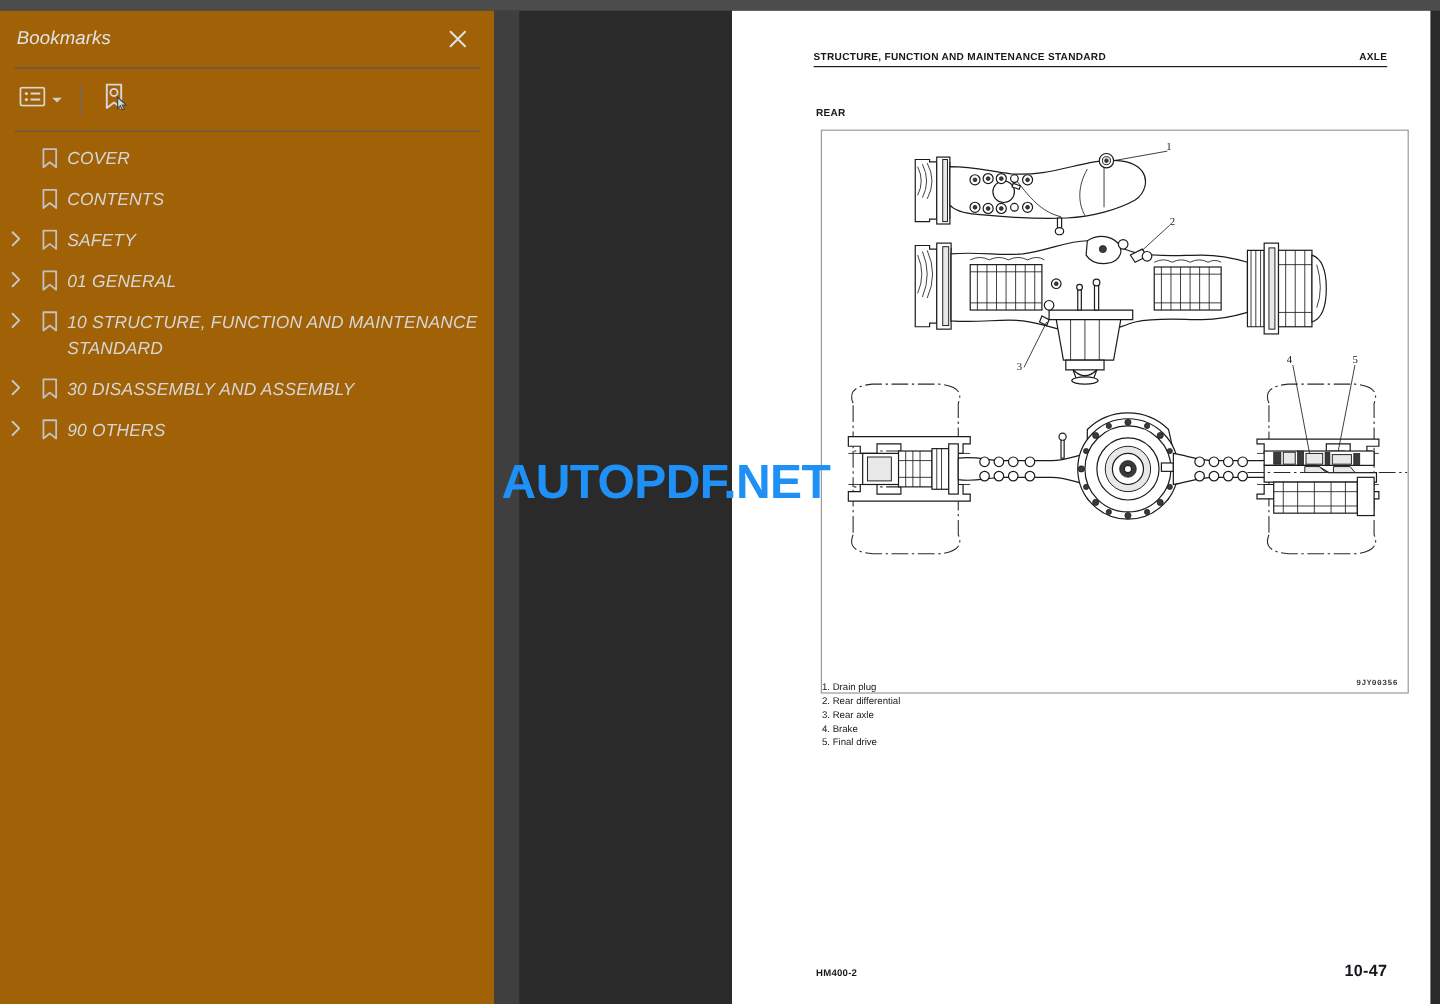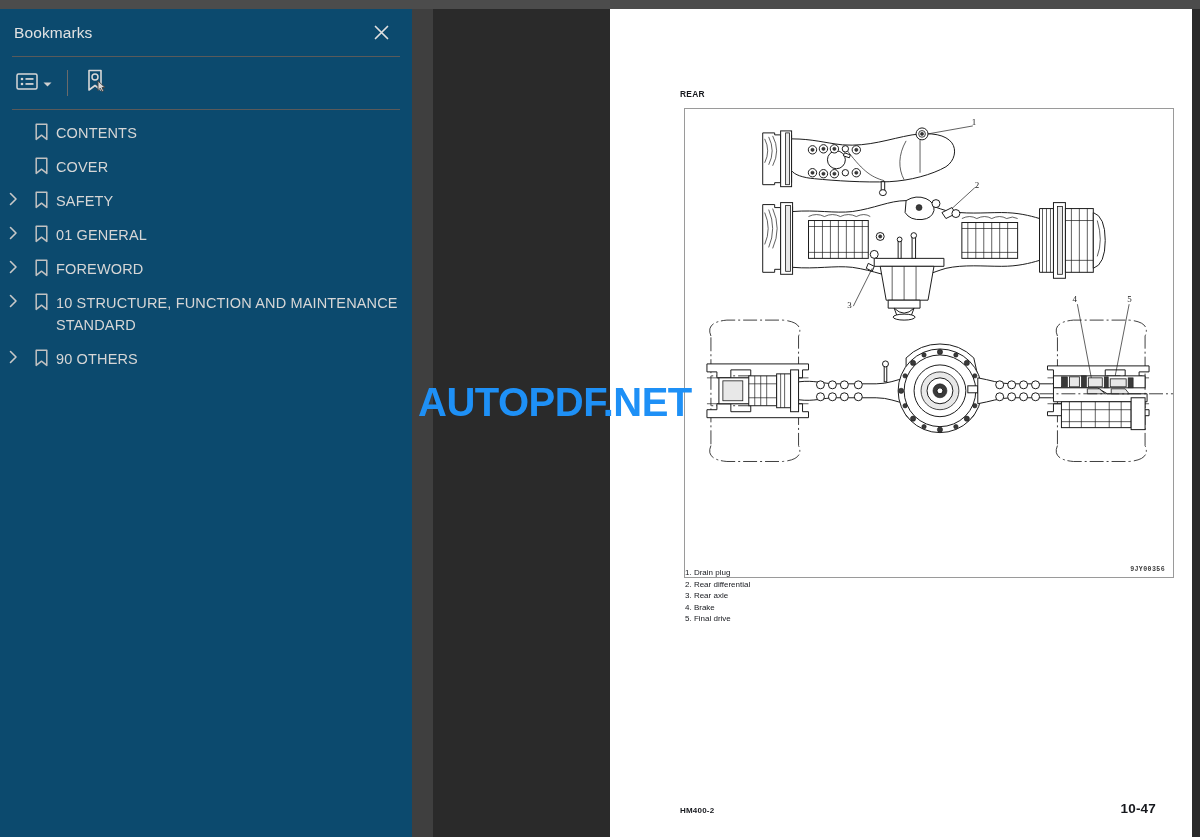--- a/index.html
+++ b/index.html
@@ -173,21 +173,21 @@
     width: 0; height: 0;
   }
 </style>
 </head>
 <body>
 
 <div id="app">
 
   <div class="top-strip"></div>
 
-  <div class="sidebar" style="background: #0c4a6e;">
+  <div class="sidebar" style="background: #a16207; font-style: italic;">
 
     <div class="sb-header">
       <div class="sb-title">Bookmarks</div>
       <div class="sb-close">
         <svg width="17" height="17" viewBox="0 0 17 17">
           <path d="M2.5 2.5 L14.5 14.5 M14.5 2.5 L2.5 14.5" stroke="#e0e0e0" stroke-width="1.7" fill="none" stroke-linecap="round"></path>
         </svg>
       </div>
     </div>
 
@@ -231,34 +231,34 @@
           <div class="twisty empty">
             <svg width="9" height="14" viewBox="0 0 9 14">
               <path d="M1.5 1.5 L7 7 L1.5 12.5" fill="none" stroke="#c8c8c8" stroke-width="1.6" stroke-linecap="round" stroke-linejoin="round"></path>
             </svg>
           </div>
           <div class="bm-icon">
             <svg width="13" height="18" viewBox="0 0 13 18">
               <path d="M1.2 1.2 H11.8 V16.4 L6.5 12.2 L1.2 16.4 Z" fill="none" stroke="#c2c2c2" stroke-width="1.5" stroke-linejoin="round"></path>
             </svg>
           </div>
-          <div class="node-label">CONTENTS</div>
+          <div class="node-label">COVER</div>
         </div>
         <div class="node">
           <div class="twisty empty">
             <svg width="9" height="14" viewBox="0 0 9 14">
               <path d="M1.5 1.5 L7 7 L1.5 12.5" fill="none" stroke="#c8c8c8" stroke-width="1.6" stroke-linecap="round" stroke-linejoin="round"></path>
             </svg>
           </div>
           <div class="bm-icon">
             <svg width="13" height="18" viewBox="0 0 13 18">
               <path d="M1.2 1.2 H11.8 V16.4 L6.5 12.2 L1.2 16.4 Z" fill="none" stroke="#c2c2c2" stroke-width="1.5" stroke-linejoin="round"></path>
             </svg>
           </div>
-          <div class="node-label">COVER</div>
+          <div class="node-label">CONTENTS</div>
         </div>
         <div class="node">
           <div class="twisty">
             <svg width="9" height="14" viewBox="0 0 9 14">
               <path d="M1.5 1.5 L7 7 L1.5 12.5" fill="none" stroke="#c8c8c8" stroke-width="1.6" stroke-linecap="round" stroke-linejoin="round"></path>
             </svg>
           </div>
           <div class="bm-icon">
             <svg width="13" height="18" viewBox="0 0 13 18">
               <path d="M1.2 1.2 H11.8 V16.4 L6.5 12.2 L1.2 16.4 Z" fill="none" stroke="#c2c2c2" stroke-width="1.5" stroke-linejoin="round"></path>
@@ -283,56 +283,60 @@
           <div class="twisty">
             <svg width="9" height="14" viewBox="0 0 9 14">
               <path d="M1.5 1.5 L7 7 L1.5 12.5" fill="none" stroke="#c8c8c8" stroke-width="1.6" stroke-linecap="round" stroke-linejoin="round"></path>
             </svg>
           </div>
           <div class="bm-icon">
             <svg width="13" height="18" viewBox="0 0 13 18">
               <path d="M1.2 1.2 H11.8 V16.4 L6.5 12.2 L1.2 16.4 Z" fill="none" stroke="#c2c2c2" stroke-width="1.5" stroke-linejoin="round"></path>
             </svg>
           </div>
-          <div class="node-label">FOREWORD</div>
-        </div>
-        <div class="node">
-          <div class="twisty">
-            <svg width="9" height="14" viewBox="0 0 9 14">
-              <path d="M1.5 1.5 L7 7 L1.5 12.5" fill="none" stroke="#c8c8c8" stroke-width="1.6" stroke-linecap="round" stroke-linejoin="round"></path>
-            </svg>
-          </div>
-          <div class="bm-icon">
-            <svg width="13" height="18" viewBox="0 0 13 18">
-              <path d="M1.2 1.2 H11.8 V16.4 L6.5 12.2 L1.2 16.4 Z" fill="none" stroke="#c2c2c2" stroke-width="1.5" stroke-linejoin="round"></path>
-            </svg>
-          </div>
           <div class="node-label">10 STRUCTURE, FUNCTION AND MAINTENANCE STANDARD</div>
         </div>
         <div class="node">
           <div class="twisty">
             <svg width="9" height="14" viewBox="0 0 9 14">
               <path d="M1.5 1.5 L7 7 L1.5 12.5" fill="none" stroke="#c8c8c8" stroke-width="1.6" stroke-linecap="round" stroke-linejoin="round"></path>
             </svg>
           </div>
           <div class="bm-icon">
             <svg width="13" height="18" viewBox="0 0 13 18">
               <path d="M1.2 1.2 H11.8 V16.4 L6.5 12.2 L1.2 16.4 Z" fill="none" stroke="#c2c2c2" stroke-width="1.5" stroke-linejoin="round"></path>
             </svg>
           </div>
+          <div class="node-label">30 DISASSEMBLY AND ASSEMBLY</div>
+        </div>
+        <div class="node">
+          <div class="twisty">
+            <svg width="9" height="14" viewBox="0 0 9 14">
+              <path d="M1.5 1.5 L7 7 L1.5 12.5" fill="none" stroke="#c8c8c8" stroke-width="1.6" stroke-linecap="round" stroke-linejoin="round"></path>
+            </svg>
+          </div>
+          <div class="bm-icon">
+            <svg width="13" height="18" viewBox="0 0 13 18">
+              <path d="M1.2 1.2 H11.8 V16.4 L6.5 12.2 L1.2 16.4 Z" fill="none" stroke="#c2c2c2" stroke-width="1.5" stroke-linejoin="round"></path>
+            </svg>
+          </div>
           <div class="node-label">90 OTHERS</div>
         </div>
       </div>
   </div>
 
   <div class="gutter-a"></div>
   <div class="viewer-bg" style="background: rgb(42, 42, 42);"></div>
 
   <div class="page" style="background: rgb(255, 255, 255);">
 
+    <div class="pg-header">
+      <div class="h-left">STRUCTURE, FUNCTION AND MAINTENANCE STANDARD</div>
+      <div class="h-right">AXLE</div>
+    </div>
 
     <div class="pg-section">REAR</div>
 
     <div class="figure">
       <svg viewBox="0 0 490 470" xmlns="http://www.w3.org/2000/svg">
         <defs>
           <style>
             .ln  { fill:none; stroke:#1b1b1b; stroke-width:1; }
             .lnT { fill:none; stroke:#1b1b1b; stroke-width:.7; }
             .lnH { fill:none; stroke:#1b1b1b; stroke-width:1.4; }

